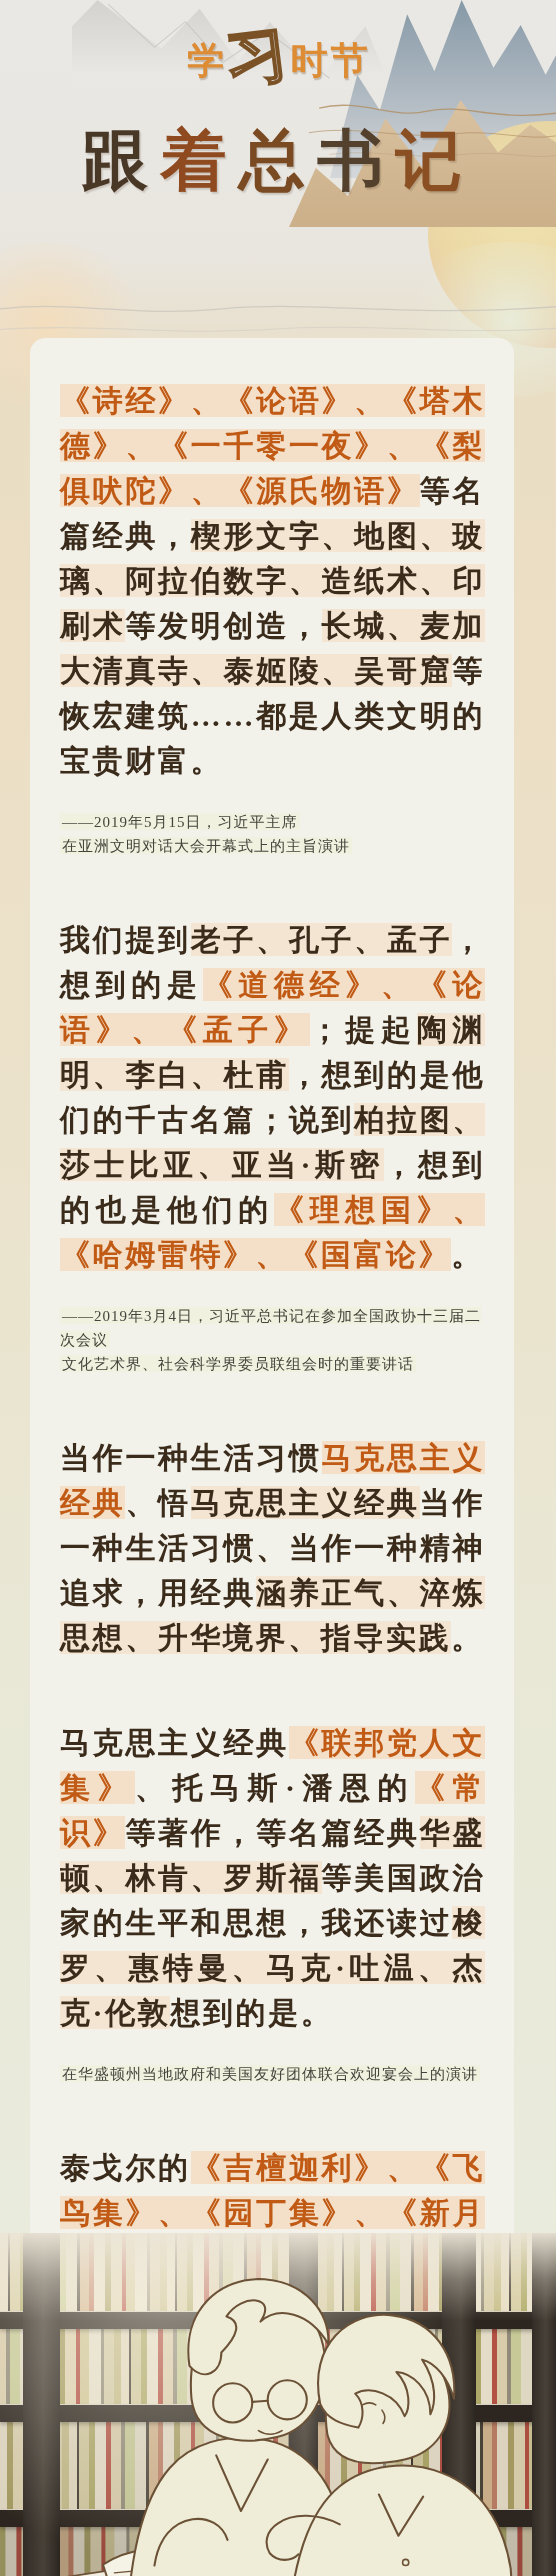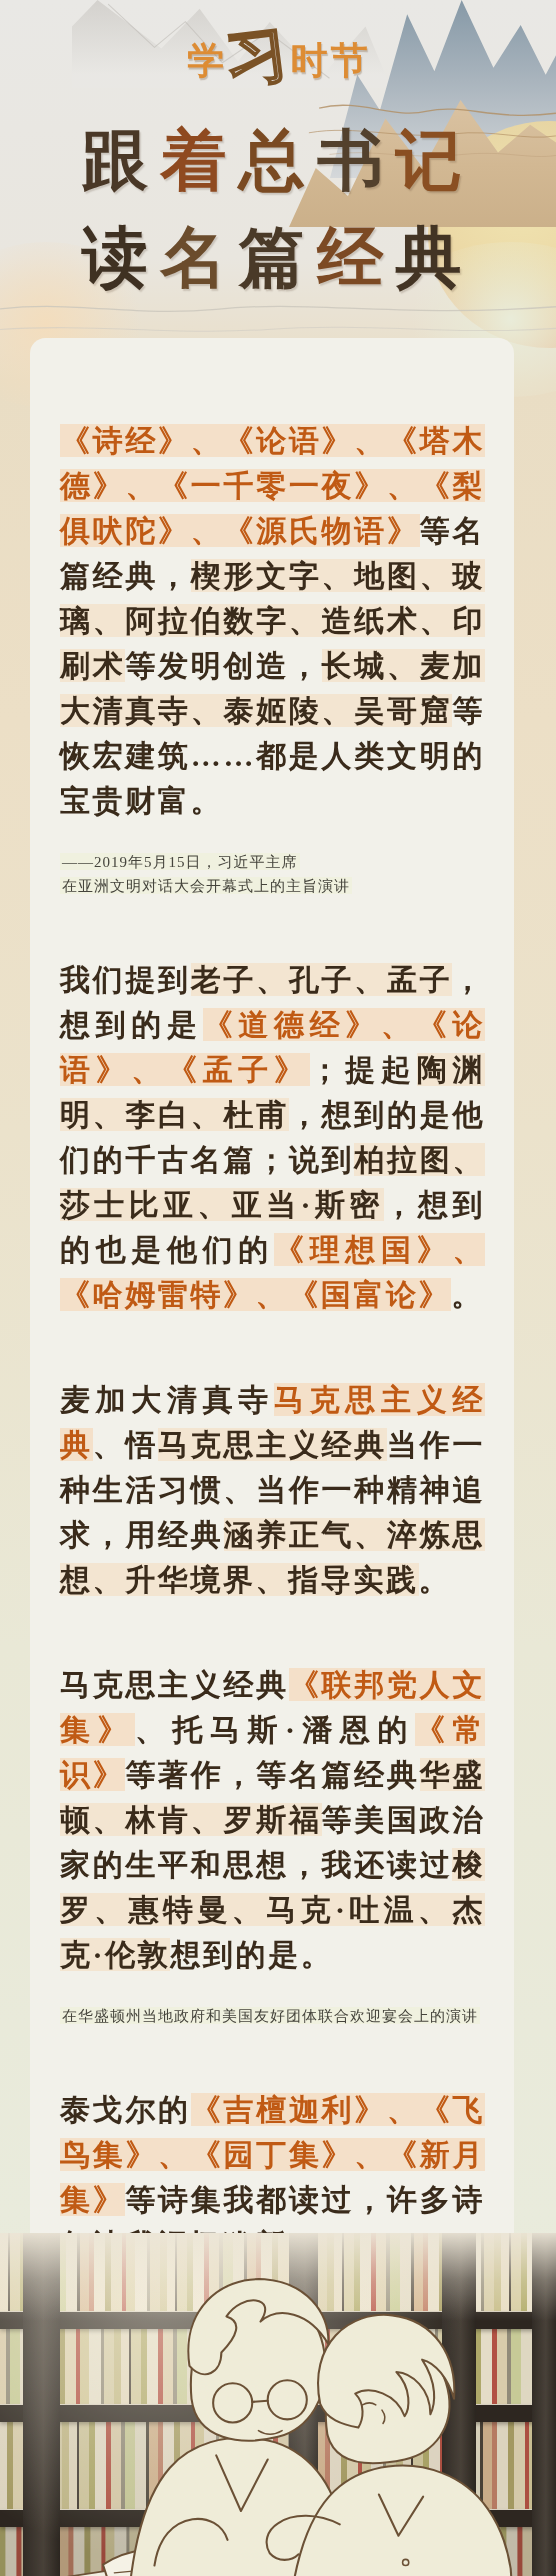--- a/index.html
+++ b/index.html
@@ -34,21 +34,21 @@
     -webkit-text-stroke:2.1px #7a5226;transform:rotate(-7deg) translateY(-4.1px);line-height:1;}
   
   .title{position:absolute;top:112px;left:0;width:556px;text-align:center;
     font-weight:700;font-size:66px;letter-spacing:12.4px;line-height:97px;}
   .title .tl{display:block;}
   .title .ch{text-shadow:1.5px 2.1px 1.5px rgba(60,40,20,.18);}
   
   .card{position:absolute;top:338px;left:30px;width:484px;min-height:1865px;
     background:#f2f1ea;border-radius:15.5px;box-sizing:border-box;
     padding:40px 29px 72px 30px;z-index:1;}
-  .quote{margin-bottom:60px;margin-top:40px;}
+  .quote{margin-bottom:60px;}
   .quote:last-child{margin-bottom:0;}
   .q-text{font-size:30px;font-weight:700;line-height:45px;letter-spacing:2.6px;
     color:#3a2b1b;text-align:justify;}
   .seg-o{color:#c05a14;background:rgba(247,200,152,.40);box-decoration-break:clone;-webkit-box-decoration-break:clone;}
   .seg-h{background:rgba(247,205,160,.34);box-decoration-break:clone;-webkit-box-decoration-break:clone;}
   .q-attr{margin-top:26px;font-size:15px;font-weight:400;
     line-height:24px;letter-spacing:1px;color:#45443c;}
   .q-attr .al{background:rgba(238,240,214,.55);padding:0.5px 2.1px;}
   
   .photo{position:absolute;left:0;bottom:0;width:556px;height:412px;overflow:hidden;z-index:2;background:#cfc8b8;}
@@ -100,36 +100,39 @@
     <div class="row">
       <span class="lg-ch">学</span>
       <span class="lg-xi">习</span>
       <span class="lg-ch">时</span>
       <span class="lg-ch">节</span>
     </div>
   </div>
 
   <div class="title">
     <span class="tl" id="title-line1"><span class="ch" style="color: rgb(74, 56, 39);">跟</span><span class="ch" style="color: rgb(143, 74, 32);">着</span><span class="ch" style="color: rgb(122, 74, 34);">总</span><span class="ch" style="color: rgb(83, 65, 45);">书</span><span class="ch" style="color: rgb(138, 79, 34);">记</span></span>
-    <span class="tl" id="title-line2"><span class="ch" style="color: rgb(63, 49, 34);">读</span><span class="ch" style="color: rgb(107, 76, 44);">名</span><span class="ch" style="color: rgb(74, 58, 40);">篇</span><span class="ch" style="color: rgb(124, 74, 36);">经</span><span class="ch" style="color: rgb(67, 52, 36);">典</span></span>
   </div>
 
   <div class="card" id="quote-card">
       <div class="quote">
         <div class="q-text"><span class="seg-o">《诗经》、《论语》、《塔木德》、《一千零一夜》、《梨俱吠陀》、《源氏物语》</span><span class="seg-n">等名篇经典，</span><span class="seg-h">楔形文字、地图、玻璃、阿拉伯数字、造纸术、印刷术</span><span class="seg-n">等发明创造，</span><span class="seg-h">长城、麦加大清真寺、泰姬陵、吴哥窟</span><span class="seg-n">等恢宏建筑……都是人类文明的宝贵财富。</span></div>
         <div class="q-attr">
           <div><span class="al">——2019年5月15日，习近平主席</span></div>
           <div><span class="al">在亚洲文明对话大会开幕式上的主旨演讲</span></div>
         </div>
       </div>
       <div class="quote">
         <div class="q-text"><span class="seg-n">我们提到</span><span class="seg-h">老子、孔子、孟子</span><span class="seg-n">，想到的是</span><span class="seg-o">《道德经》、《论语》、《孟子》</span><span class="seg-n">；提起</span><span class="seg-h">陶渊明、李白、杜甫</span><span class="seg-n">，想到的是他们的千古名篇；说到</span><span class="seg-h">柏拉图、莎士比亚、亚当·斯密</span><span class="seg-n">，想到的也是他们的</span><span class="seg-o">《理想国》、《哈姆雷特》、《国富论》</span><span class="seg-n">。</span></div>
-      </div>
-      <div class="quote">
-        <div class="q-text"><span class="seg-n">麦加大清真寺</span><span class="seg-o">马克思主义经典</span><span class="seg-n">、悟</span><span class="seg-h">马克思主义经典</span><span class="seg-n">当作一种生活习惯、当作一种精神追求，用经典</span><span class="seg-h">涵养正气、淬炼思想、升华境界、指导实践</span><span class="seg-n">。</span></div>
+        <div class="q-attr">
+          <div><span class="al">——2019年3月4日，习近平总书记在参加全国政协十三届二次会议</span></div>
+          <div><span class="al">文化艺术界、社会科学界委员联组会时的重要讲话</span></div>
+        </div>
+      </div>
+      <div class="quote">
+        <div class="q-text"><span class="seg-n">当作一种生活习惯</span><span class="seg-o">马克思主义经典</span><span class="seg-n">、悟</span><span class="seg-h">马克思主义经典</span><span class="seg-n">当作一种生活习惯、当作一种精神追求，用经典</span><span class="seg-h">涵养正气、淬炼思想、升华境界、指导实践</span><span class="seg-n">。</span></div>
       </div>
       <div class="quote">
         <div class="q-text"><span class="seg-n">马克思主义经典</span><span class="seg-o">《联邦党人文集》</span><span class="seg-n">、托马斯·潘恩的</span><span class="seg-o">《常识》</span><span class="seg-n">等著作，等名篇经典</span><span class="seg-h">华盛顿、林肯、罗斯福</span><span class="seg-n">等美国政治家的生平和思想，我还读过</span><span class="seg-h">梭罗、惠特曼、马克·吐温、杰克·伦敦</span><span class="seg-n">想到的是。</span></div>
         <div class="q-attr">
           <div><span class="al">在华盛顿州当地政府和美国友好团体联合欢迎宴会上的演讲</span></div>
         </div>
       </div>
       <div class="quote">
         <div class="q-text"><span class="seg-n">泰戈尔的</span><span class="seg-o">《吉檀迦利》、《飞鸟集》、《园丁集》、《新月集》</span><span class="seg-n">等诗集我都读过，许多诗句让我记忆犹新。</span></div>
         <div class="q-attr">

